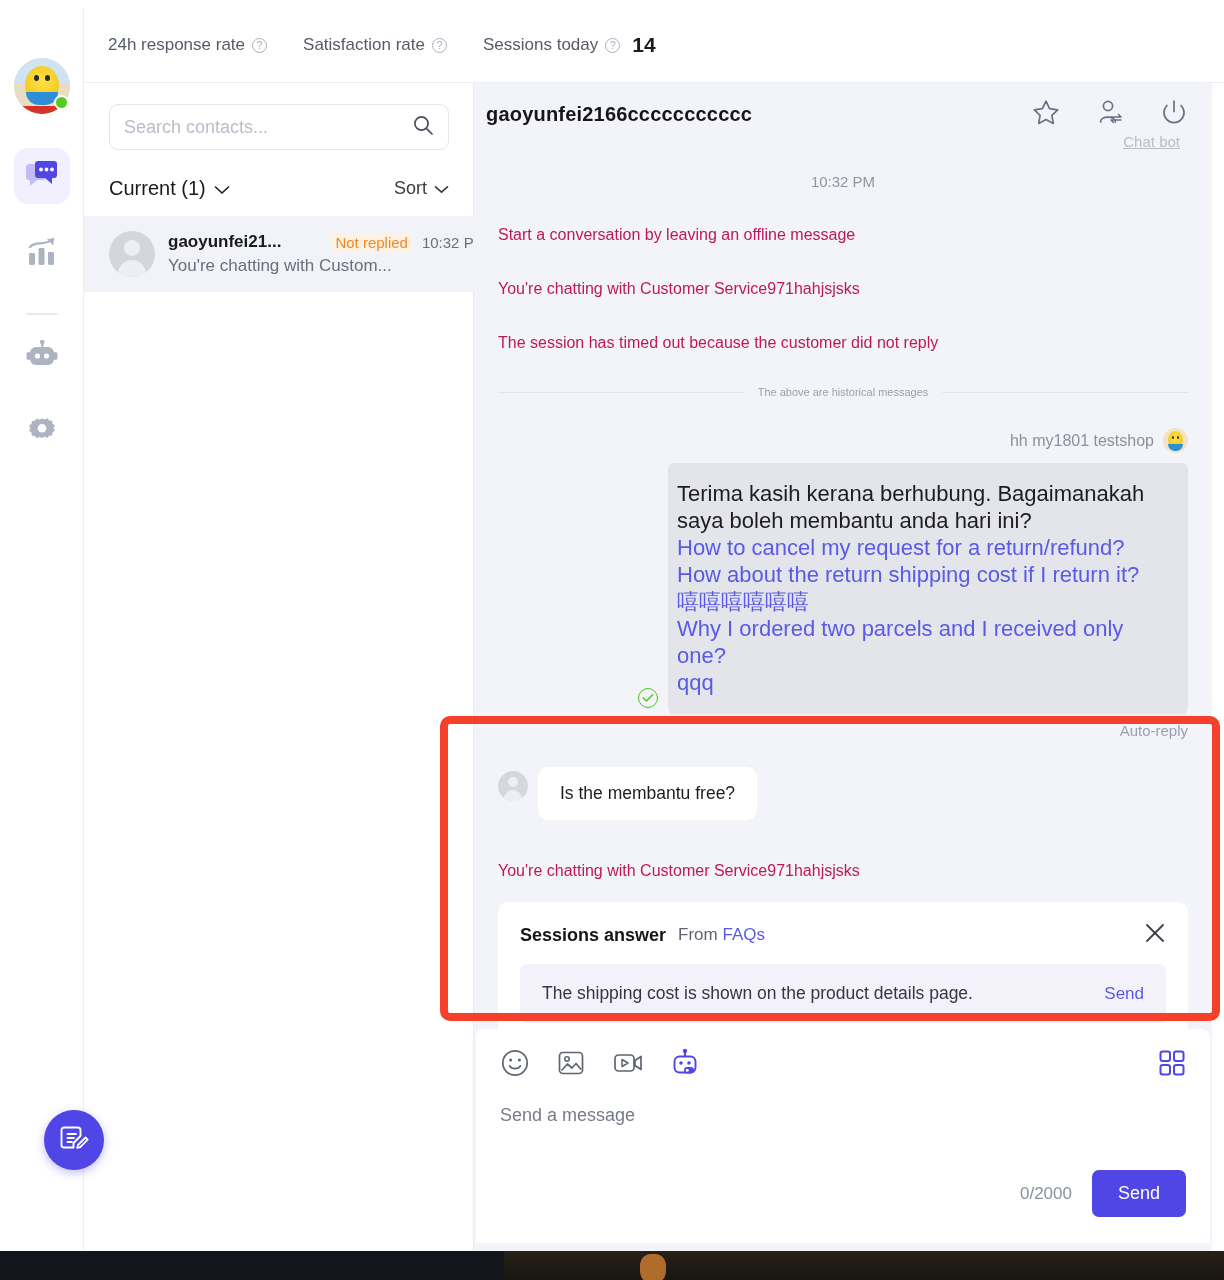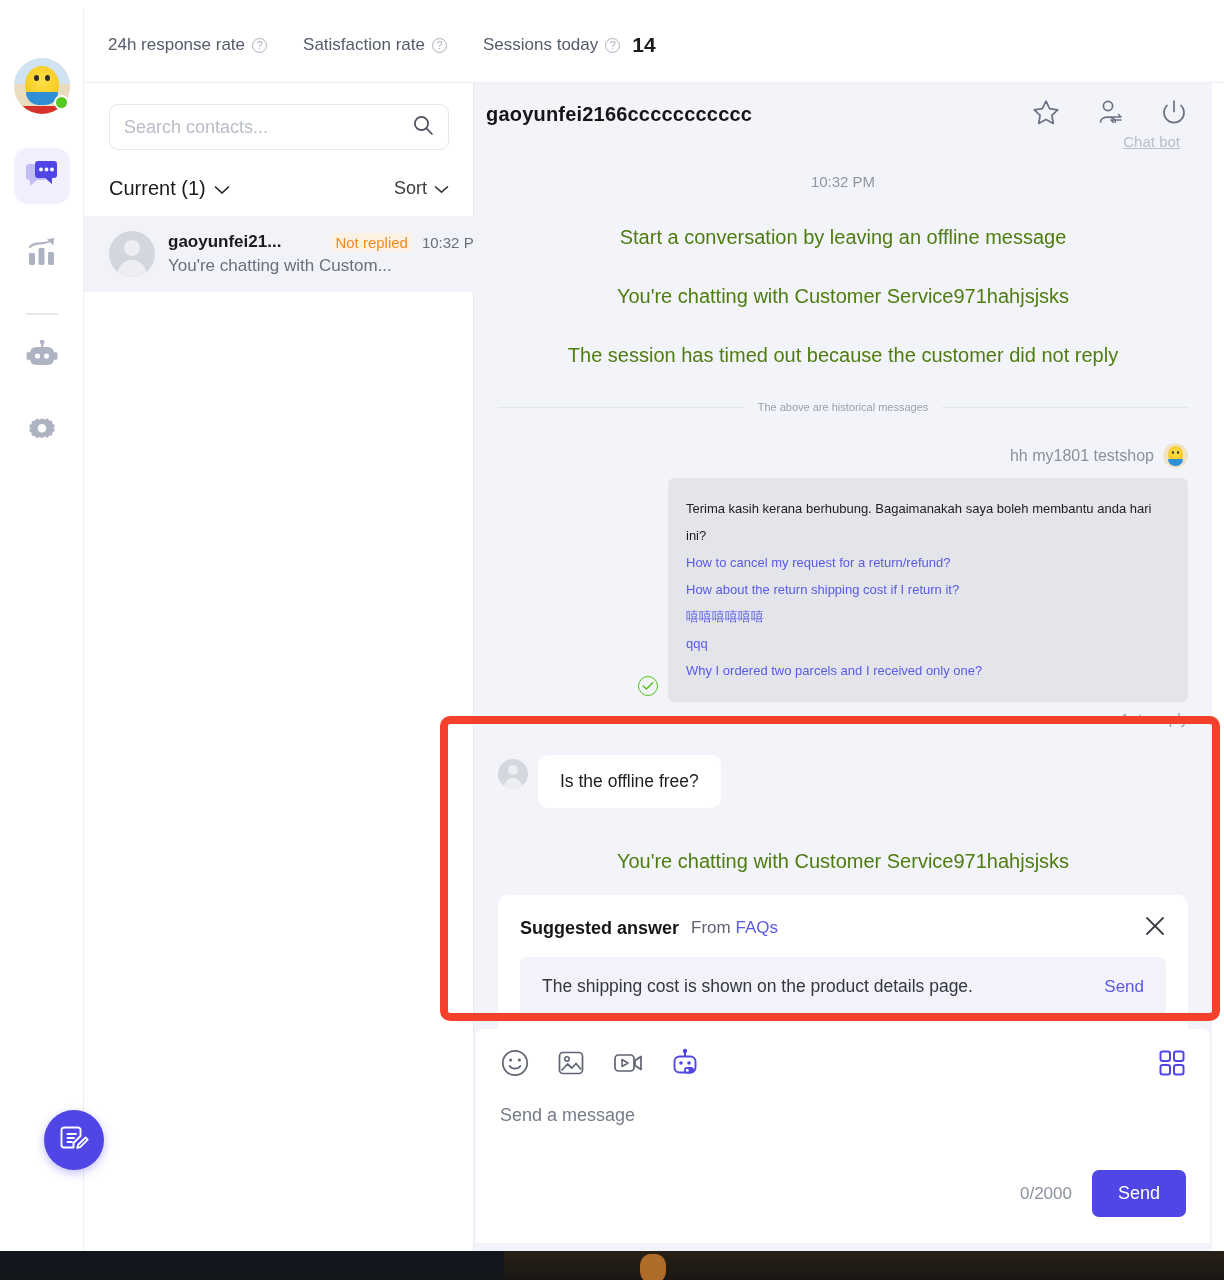--- a/index.html
+++ b/index.html
@@ -126,21 +126,21 @@
     position: relative;
   }
   .chat-title { font-size: 20px; font-weight: 700; color: #16161a; letter-spacing: .2px; }
   .chat-actions { margin-left: auto; display: flex; align-items: center; gap: 36px; }
   .chatbot-label {
     position: absolute; right: 32px; top: 50px; font-size: 15px; color: #b9bec9; text-decoration: underline;
   }
 
   .messages { position: relative; padding: 0 24px; }
   .sys-time { text-align: center; font-size: 15px; color: #8f95a3; margin-top: 28px; }
-  .sys-line { text-align: center; font-size: 20px; color: #4d7c0f; margin-top: 36px; }
+  .sys-line { font-size: 16px; color: #be185d; margin-top: 36px; }
   .hr-label {
     display: flex; align-items: center; gap: 14px; margin-top: 34px;
     font-size: 11px; color: #9aa0ad;
   }
   .hr-label::before, .hr-label::after { content: ""; flex: 1; height: 1px; background: #e2e5ec; }
 
   .out-meta {
     display: flex; align-items: center; justify-content: flex-end; gap: 9px;
     margin-top: 30px; font-size: 16px; color: #8b909d;
   }
@@ -153,22 +153,22 @@
   .mini-av .e1, .mini-av .e2 { position:absolute; top:8px; width:2px; height:3px; background:#333; border-radius:50%; }
   .mini-av .e1 { left:9px; } .mini-av .e2 { left:14px; }
   .mini-av .s { position:absolute; left:5px; top:16px; width:15px; height:7px; background:#2f8fd6; border-radius:0 0 8px 8px; }
 
   .bubble-row { display: flex; align-items: flex-end; justify-content: flex-end; gap: 10px; margin-top: 10px; }
   .check-circle {
     width: 20px; height: 20px; border-radius: 50%; border: 1.5px solid #52c41a;
     display: flex; align-items: center; justify-content: center; flex: none; margin-bottom: 6px;
   }
   .bubble-out {
-    background: #e3e5eb; border-radius: 6px; padding: 17px 22px 18px 18px;
-    max-width: 520px; font-size: 13px; line-height: 27px; color: #1d1d20;
+    background: #e3e5eb; border-radius: 6px; padding: 17px 22px 18px 9px;
+    max-width: 520px; font-size: 22px; line-height: 27px; color: #1d1d20;
   }
   .bubble-out .link { color: #5a5ae6; display: block; }
   .auto-reply { text-align: right; font-size: 15px; color: #9aa0ad; margin-top: 8px; }
 
   
   .in-row { display: flex; align-items: flex-start; gap: 10px; }
   .in-av { width: 30px; height: 30px; border-radius: 50%; background: #d5d7de; position: relative; overflow:hidden; flex:none; margin-top:4px;}
   .in-av::before { content:""; position:absolute; left:10px; top:6px; width:10px; height:10px; border-radius:50%; background:#eceef2; }
   .in-av::after { content:""; position:absolute; left:6px; top:19px; width:18px; height:13px; border-radius:9px 9px 0 0; background:#eceef2; }
   .bubble-in {
@@ -409,36 +409,36 @@
         <span class="check-circle">
           <svg width="12" height="10" viewBox="0 0 12 10">
               <path d="M1.2 5 L4.4 8 L10.6 1.8" stroke="#52c41a" stroke-width="1.5" fill="none" stroke-linecap="round" stroke-linejoin="round"></path>
             </svg>
         </span>
         <div class="bubble-out">
           <span>Terima kasih kerana berhubung. Bagaimanakah saya boleh membantu anda hari ini?</span>
           <a class="link">How to cancel my request for a return/refund?</a>
           <a class="link">How about the return shipping cost if I return it?</a>
           <a class="link">嘻嘻嘻嘻嘻嘻</a>
+          <a class="link">Why I ordered two parcels and I received only one?</a>
           <a class="link">qqq</a>
-          <a class="link">Why I ordered two parcels and I received only one?</a>
         </div>
       </div>
       <div class="auto-reply">Auto-reply</div>
 
       <div class="in-row" style="margin-top:28px">
         <div class="in-av"></div>
-        <div class="bubble-in">Is the offline free?</div>
+        <div class="bubble-in">Is the membantu free?</div>
       </div>
 
       <div class="sys-line" style="margin-top:42px">You're chatting with Customer Service971hahjsjsks</div>
 
       <div class="suggest-card">
         <div class="suggest-head">
-          <span class="suggest-title">Suggested answer</span>
+          <span class="suggest-title">Sessions answer</span>
           <span class="suggest-from">
             <span>From</span>
             <span class="faq">FAQs</span>
           </span>
           <span class="suggest-close">
             <svg width="22" height="22" viewBox="0 0 22 22">
               <line x1="3" y1="3" x2="19" y2="19" stroke="#3a3d46" stroke-width="1.8" stroke-linecap="round"></line>
               <line x1="19" y1="3" x2="3" y2="19" stroke="#3a3d46" stroke-width="1.8" stroke-linecap="round"></line>
             </svg>
           </span>

